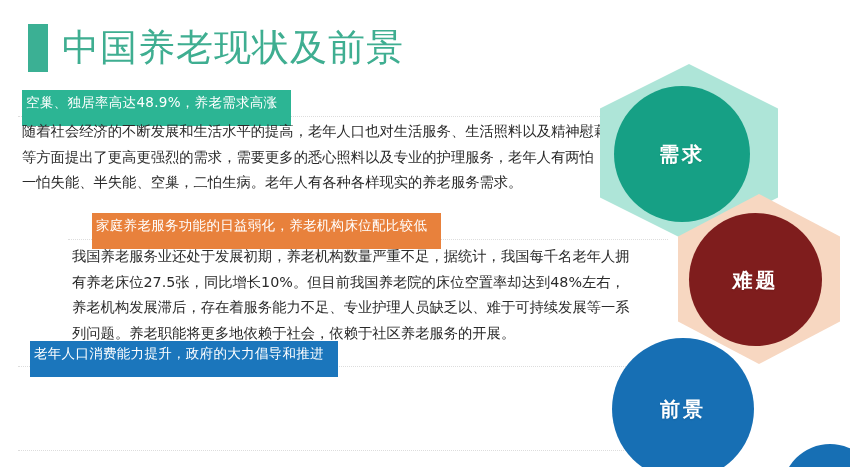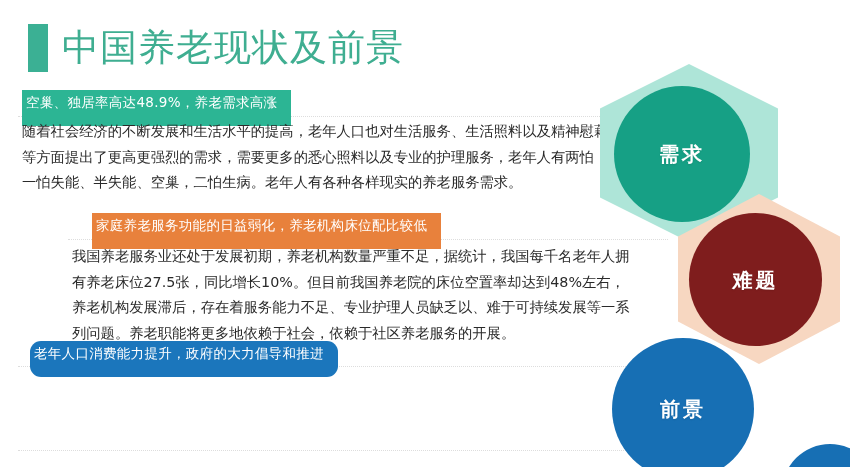--- a/index.html
+++ b/index.html
@@ -56,21 +56,21 @@
     line-height: 25px;
     color: #ffffff;
     font-size: 13.5px;
     padding: 0 14px 0 4px;
     white-space: nowrap;
     box-sizing: border-box;
     letter-spacing: .3px;
   }
   .banner-1 { left: 22px;  top: 84px;  background: #2cb594; }
   .banner-2 { left: 92px;  top: 207px; background: #e8813c; }
-  .banner-3 { left: 30px;  top: 335px; background: #1b76bc; border-radius: 11px; }
+  .banner-3 { left: 30px;  top: 335px; background: #1b76bc; }
 
   
   .para {
     position: absolute;
     color: #2a2a2a;
     font-size: 14.3px;
     line-height: 25.5px;
     letter-spacing: 0px;
     text-align: left;
     white-space: pre-wrap;

